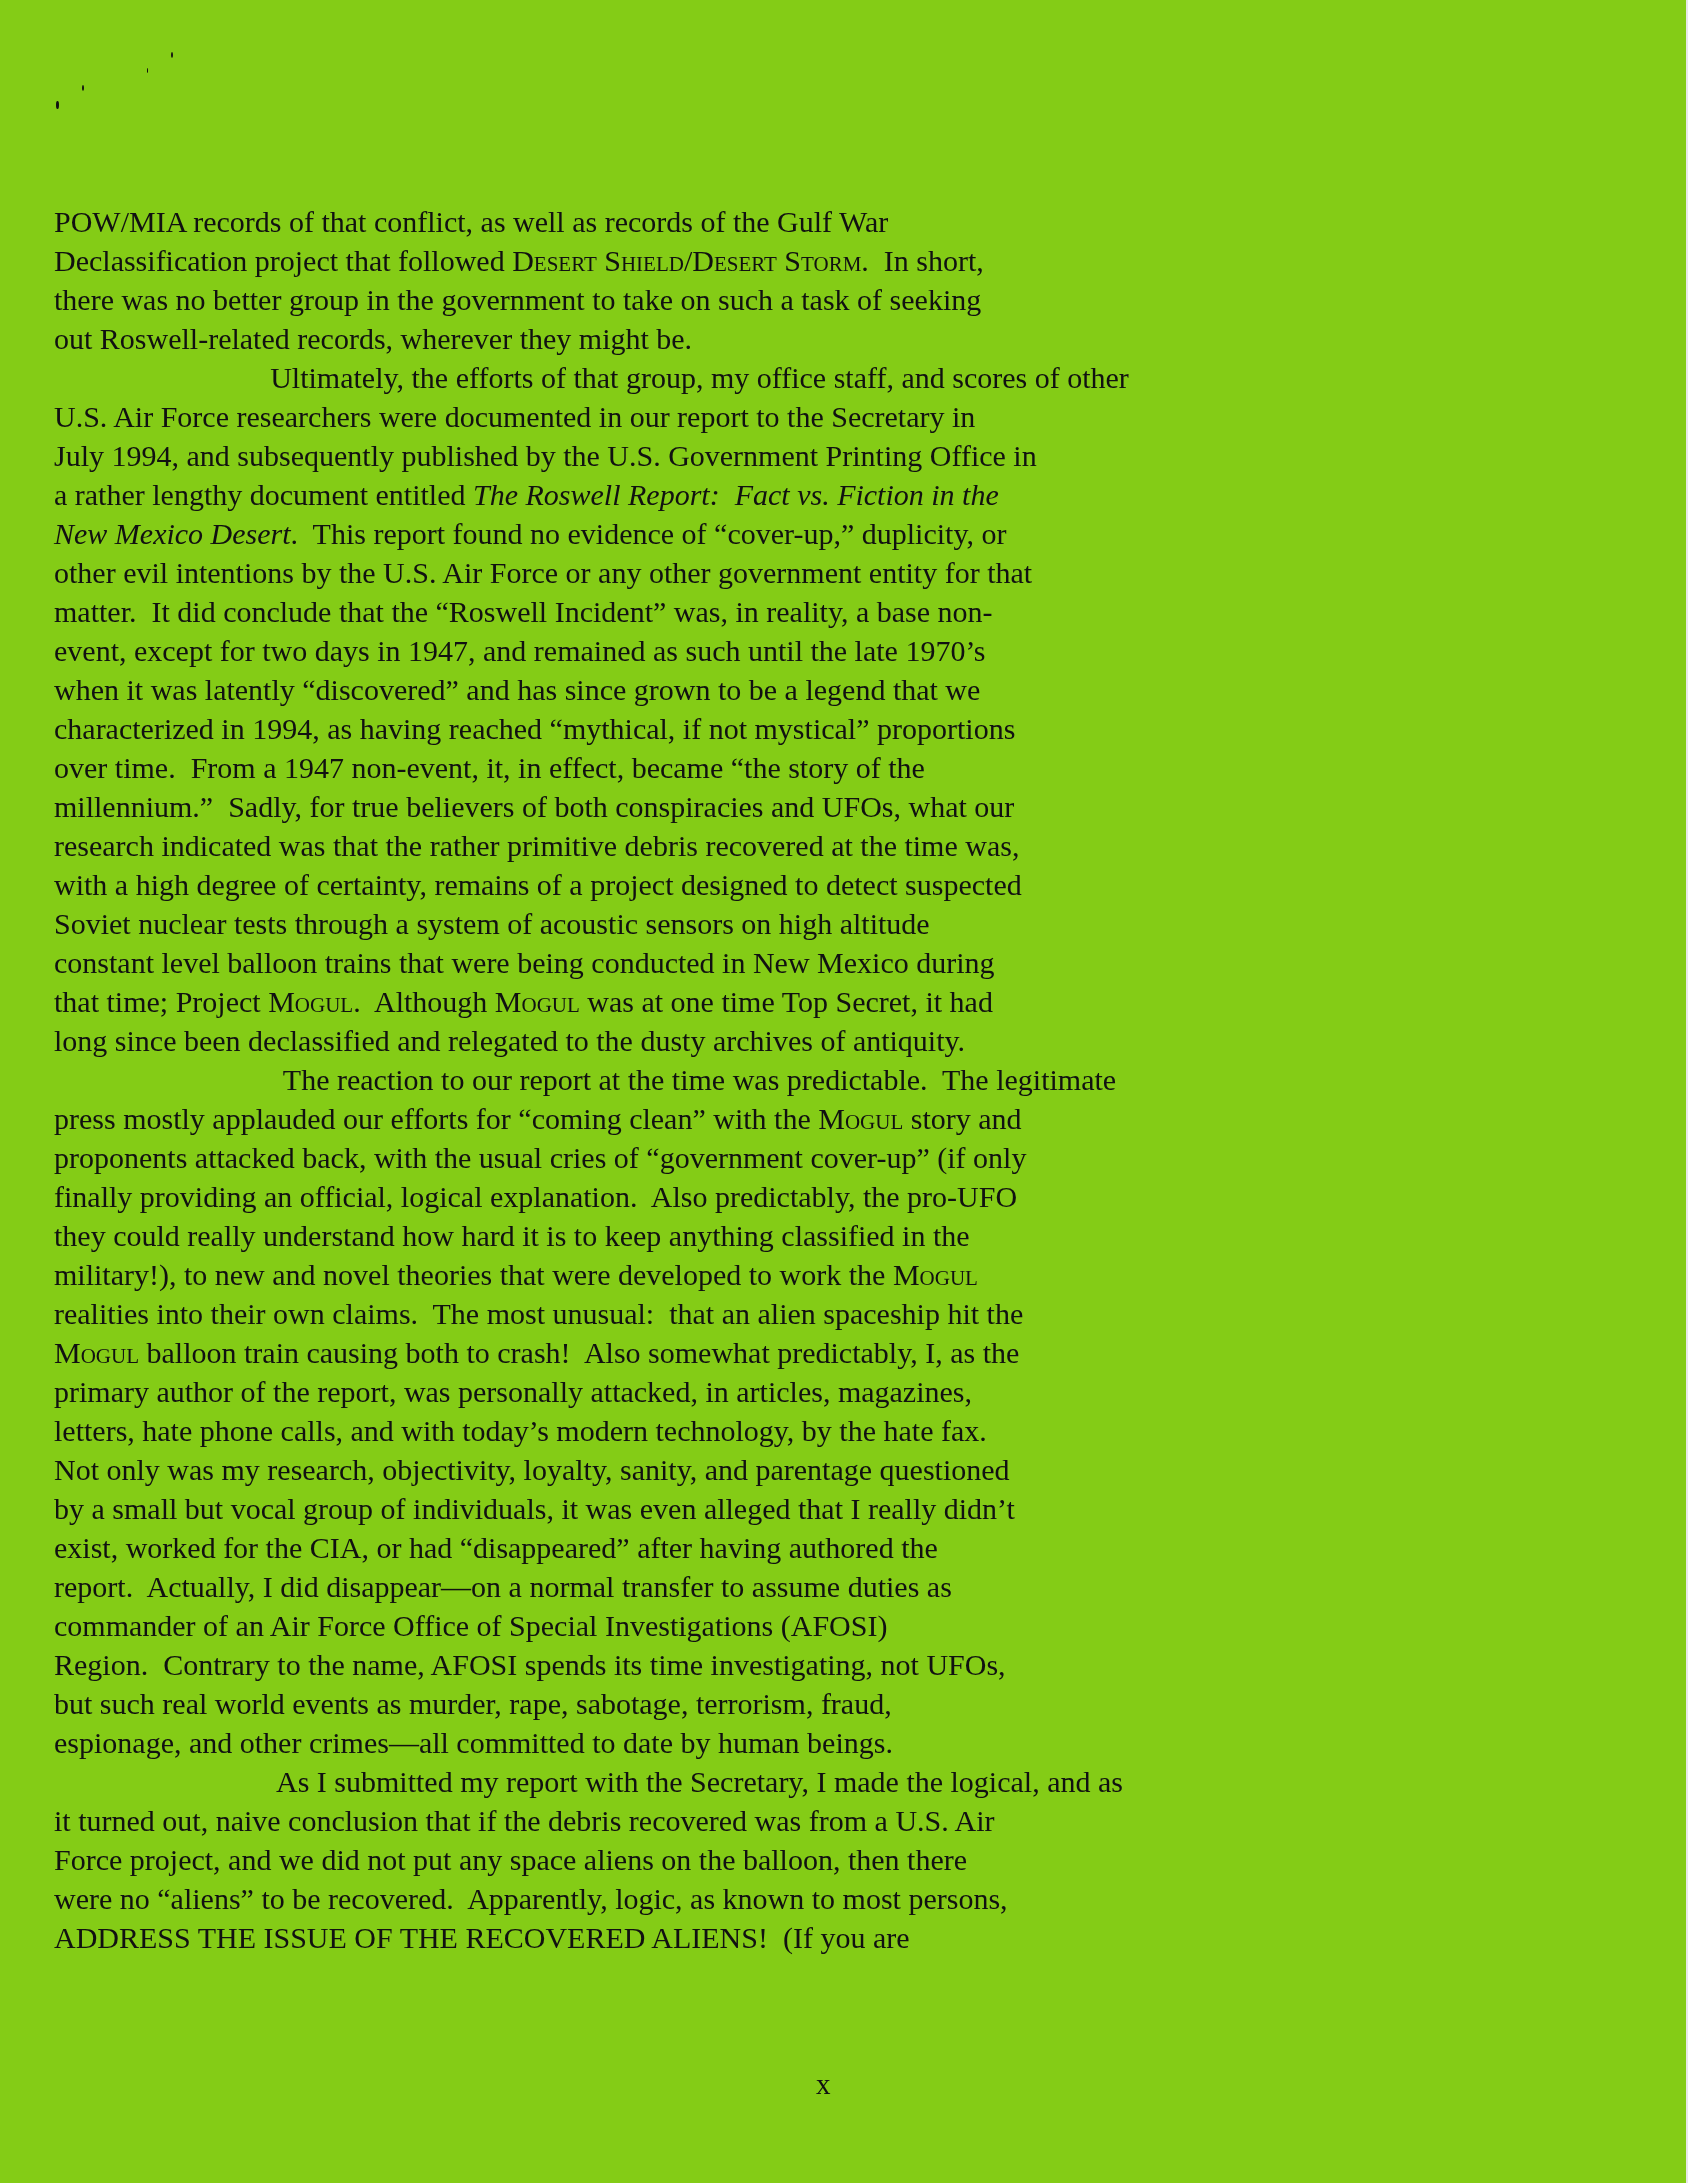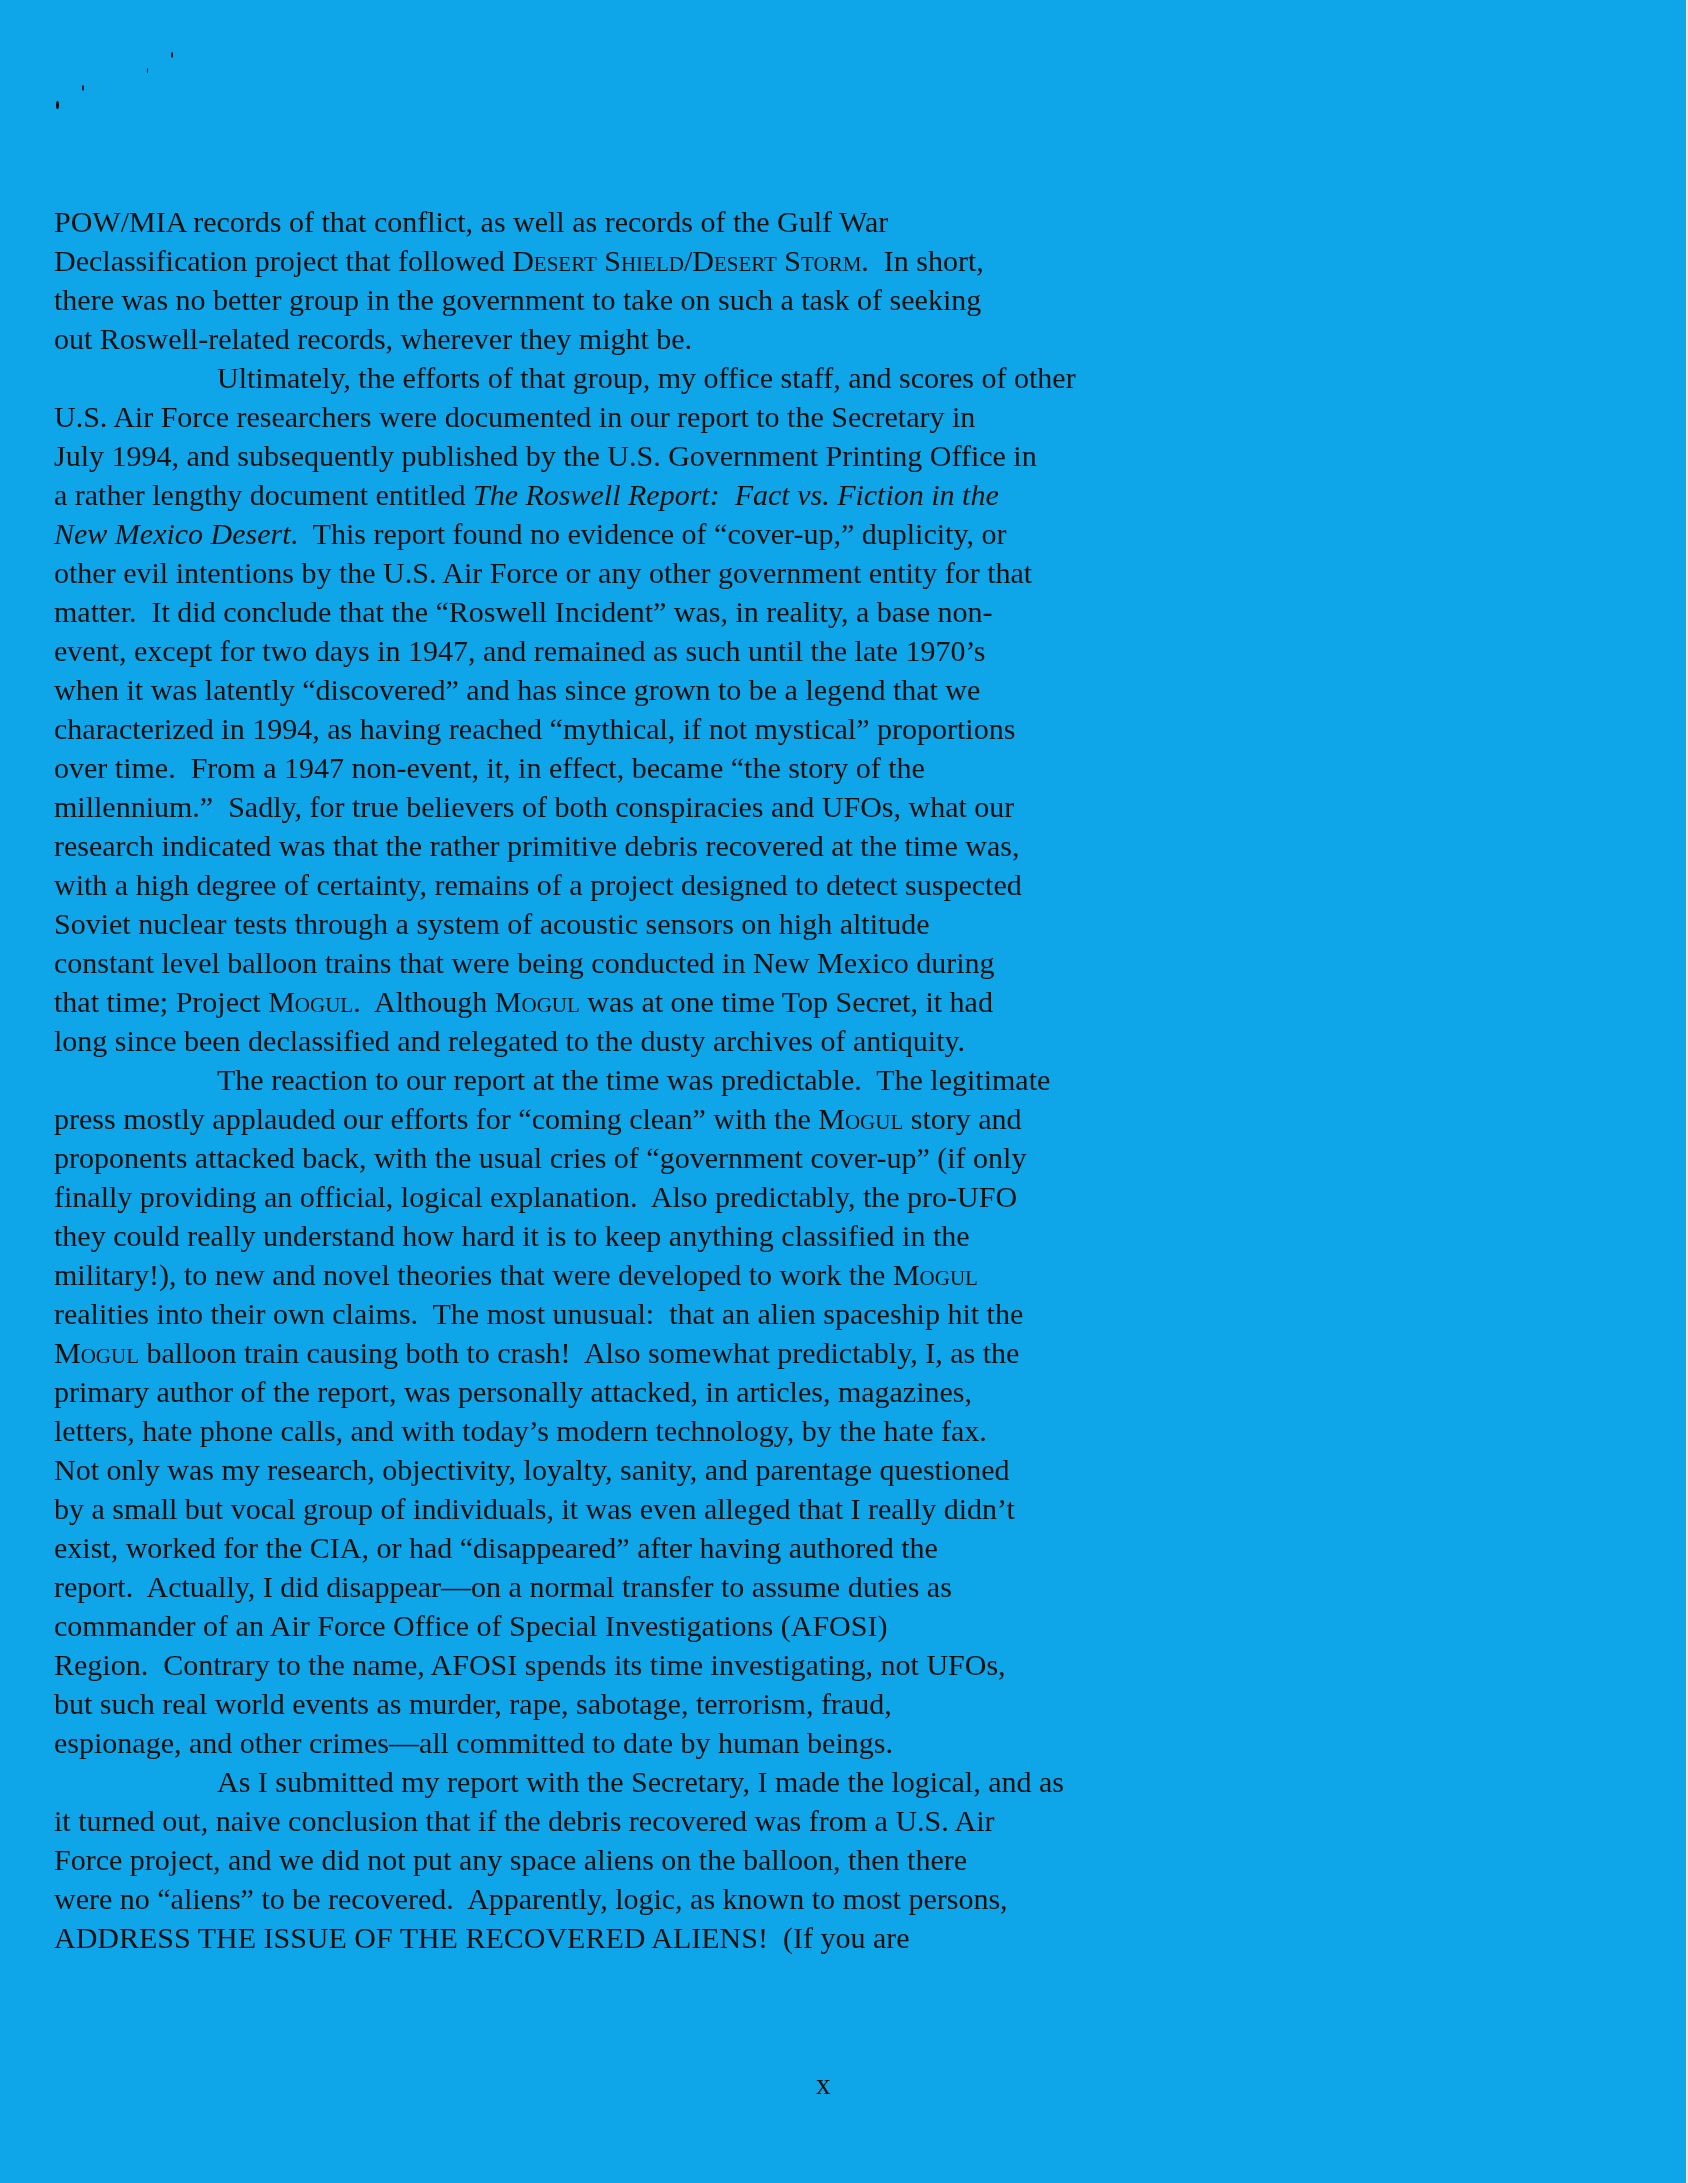--- a/index.html
+++ b/index.html
@@ -1,26 +1,26 @@
 <!DOCTYPE html>
 <html style="font-size:10.6px"><head>
   <meta charset="utf-8">
   <style>
     html, body { margin: 0; padding: 0; background: #ffffff; }
     body { width: 1688px; height: 2183px; position: relative; overflow: hidden; }
-    .page { position: absolute; left: 0; top: 0; width: 1688px; height: 2183px; background: #0ea5e9; }
+    .page { position: absolute; left: 0; top: 0; width: 1688px; height: 2183px; background: #84cc16; }
     .right-edge { position: absolute; right: 0; top: 0; width: 2px; height: 2183px; background: #e8e8e8; }
     .speck { position: absolute; background: #111; border-radius: 50%; }
     .body-text {
       position: absolute; left: 54px; top: 202px; width: 1128px;
       font-family: "Liberation Serif", "DejaVu Serif", serif;
       font-size: 30px; line-height: 39px; color: #111;
     }
     .line { white-space: pre; display: block; }
-    .indent { padding-left: 163px; }
+    .indent { padding-left: 163px; text-align: center; }
     .sc { font-variant: small-caps; }
     .it { font-style: italic; }
     .page-number {
       position: absolute; left: 816px; top: 2068px;
       font-family: "Liberation Serif", "DejaVu Serif", serif;
       font-size: 29px; color: #111;
     }
   </style>
 </head>
 <body>

